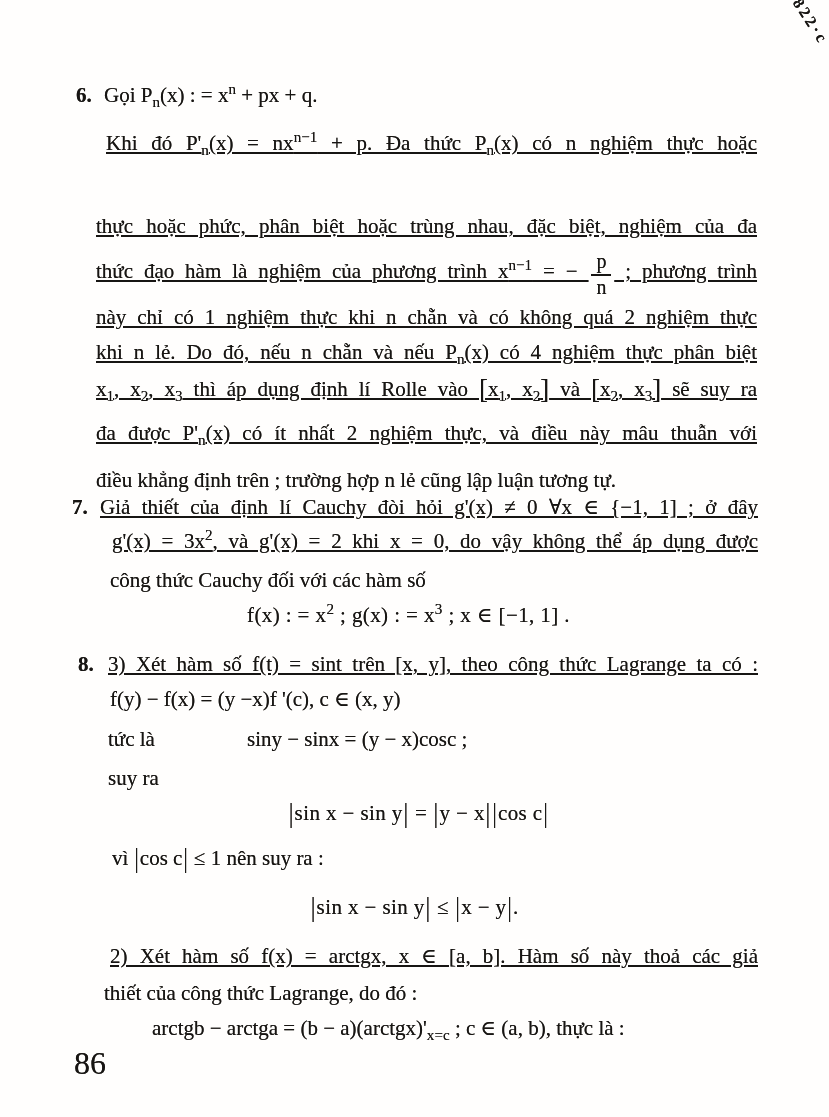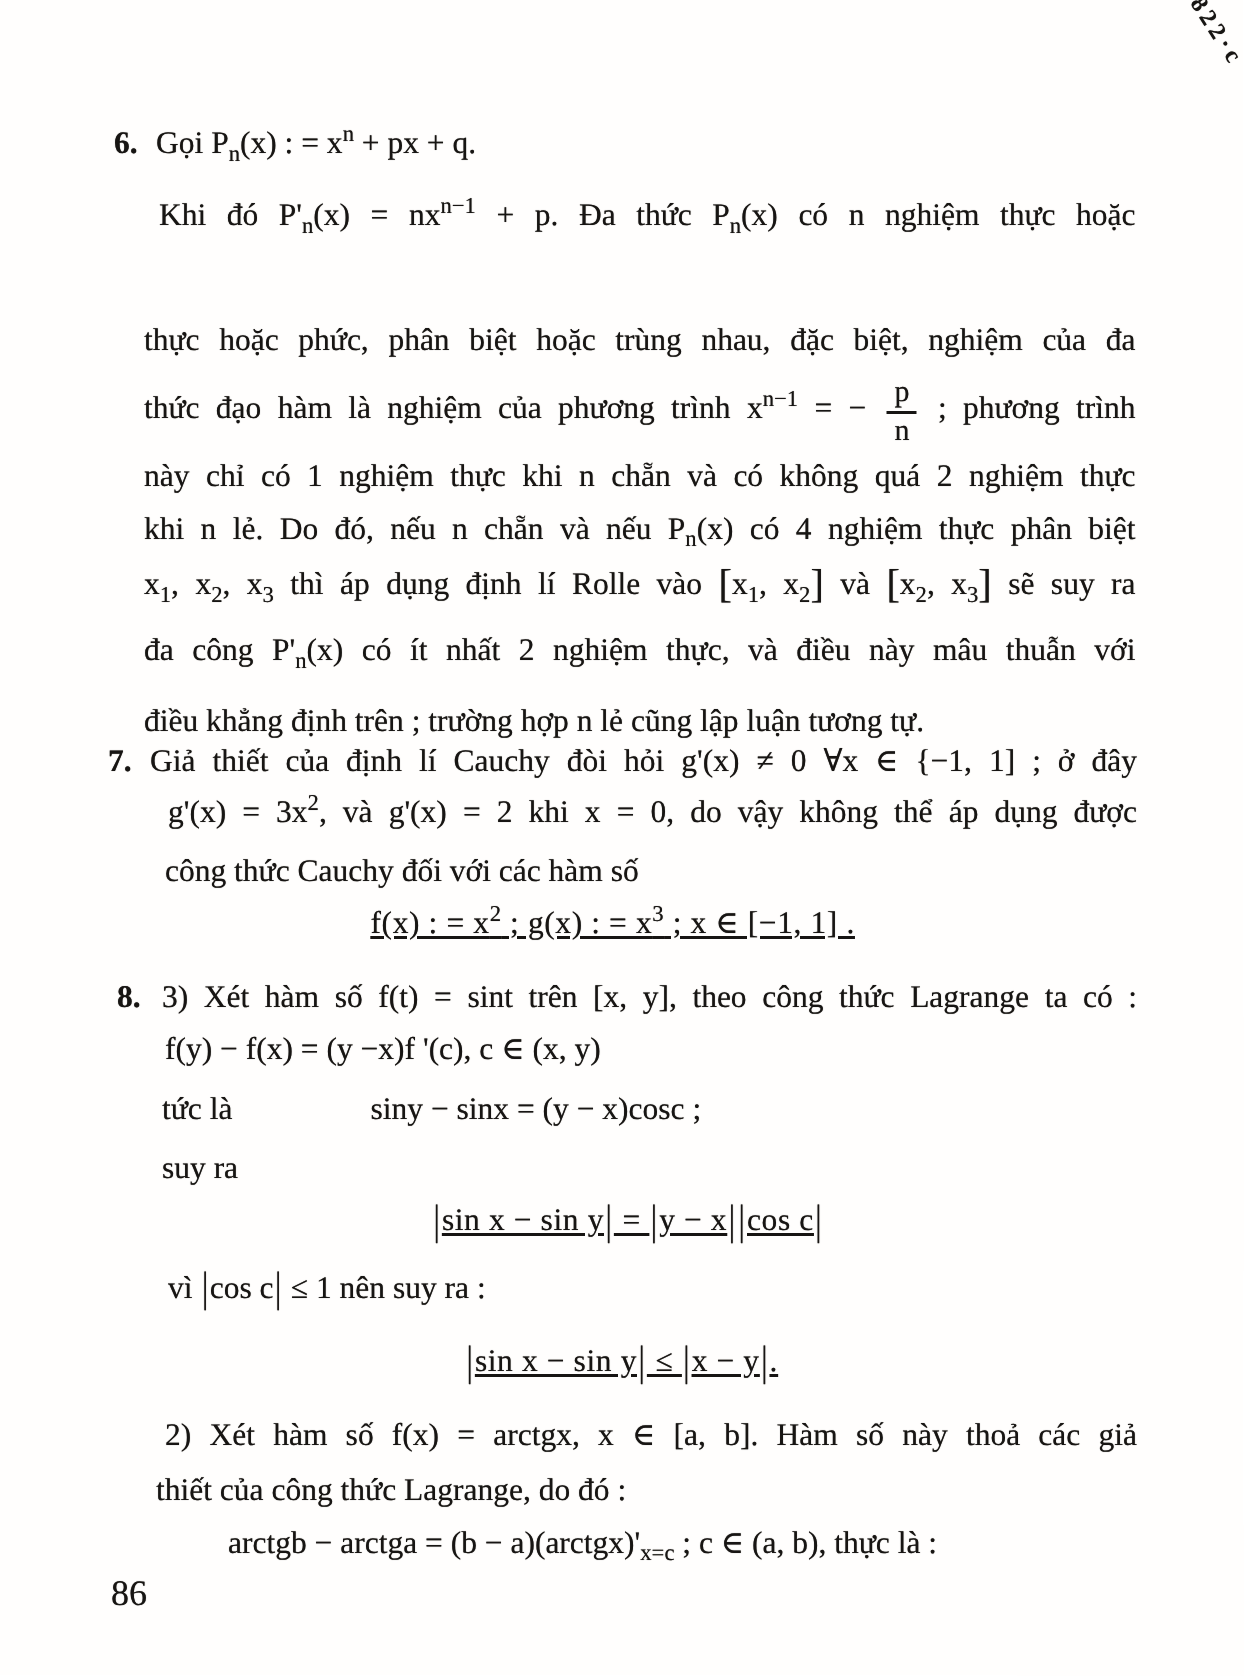--- a/index.html
+++ b/index.html
@@ -5,56 +5,56 @@
   * { margin:0; padding:0; box-sizing:border-box; }
   html,body { background:#ffffff; }
   body { font-family:"Liberation Serif","DejaVu Serif",serif; }
   .page {
     position:relative; width:829px; height:1117px;
     background:#fffefd; color:#171513; overflow:hidden;
     font-size:21px; line-height:26px;
     text-shadow:0 0 .5px rgba(20,16,10,.75);
   }
   .abs { position:absolute; white-space:nowrap; }
-  .jline { white-space:normal; text-align:justify; text-align-last:justify; }
+  .jline { white-space:normal; text-align:justify; text-align-last:justify;text-decoration:underline; }
   .num { font-weight:bold; }
   sup { font-size:.72em; line-height:0; }
   sub { font-size:.72em; line-height:0; }
   .frac { display:inline-flex; flex-direction:column; align-items:center;
           vertical-align:middle; line-height:1.08; font-size:20px;
           margin:0 3px; transform:translateY(1px); }
   .fnum { padding:0 5px 1px; border-bottom:2px solid #171513; }
   .fden { padding-top:1px; }
   .bar  { display:inline-block; transform:scaleY(1.35); padding:0 1px; font-weight:400; }
   .big  { font-size:1.28em; vertical-align:-2px; }
-  .eq   { letter-spacing:.4px;text-decoration:underline; }
+  .eq   { letter-spacing:.4px; }
   .stamp{ position:absolute; top:-4px; right:-14px;
           transform:rotate(57deg); transform-origin:center;
           font-weight:bold; font-size:16px; letter-spacing:3px; }
-  .pageno { font-size:24px; }
+  .pageno { font-size:32px; }
 </style>
 </head>
 <body>
 
 <div class="page">
 
   <div class="stamp">ço·822·c</div>
 
   <span class="abs num" style="left:76px;top:82px">6.</span>
   <div class="abs" style="left:104px;top:82px"><span>Gọi P</span><sub>n</sub><span>(x) : = x</span><sup>n</sup><span> + px + q.</span></div>
   <div class="abs jline" style="left:106px;top:130px;width:651px"><span>Khi đó P'</span><sub>n</sub><span>(x) = nx</span><sup>n−1</sup><span> + p. Đa thức P</span><sub>n</sub><span>(x) có n nghiệm thực hoặc</span></div>
   <div class="abs jline" style="left:96px;top:213px;width:661px"><span>thực hoặc phức, phân biệt hoặc trùng nhau, đặc biệt, nghiệm của đa</span></div>
   <div class="abs jline" style="left:96px;top:250px;width:661px"><span>thức đạo hàm là nghiệm của phương trình  x</span><sup>n−1</sup><span> = − </span><span class="frac">
         <span class="fnum">p</span>
         <span class="fden">n</span>
       </span><span> ; phương trình</span></div>
   <div class="abs jline" style="left:96px;top:304px;width:661px"><span>này chỉ có 1 nghiệm thực khi n chẵn và có không quá 2 nghiệm thực</span></div>
   <div class="abs jline" style="left:96px;top:339px;width:661px"><span>khi n lẻ. Do đó, nếu n chẵn và nếu P</span><sub>n</sub><span>(x) có 4 nghiệm thực phân biệt</span></div>
   <div class="abs jline" style="left:96px;top:376px;width:661px"><span>x</span><sub>1</sub><span>, x</span><sub>2</sub><span>, x</span><sub>3</sub><span> thì áp dụng định lí Rolle vào </span><span class="big">[</span><span>x</span><sub>1</sub><span>, x</span><sub>2</sub><span class="big">]</span><span> và </span><span class="big">[</span><span>x</span><sub>2</sub><span>, x</span><sub>3</sub><span class="big">]</span><span> sẽ suy ra</span></div>
-  <div class="abs jline" style="left:96px;top:420px;width:661px"><span>đa công P'</span><sub>n</sub><span>(x) có ít nhất 2 nghiệm thực, và điều này mâu thuẫn với</span></div>
+  <div class="abs jline" style="left:96px;top:420px;width:661px"><span>đa được P'</span><sub>n</sub><span>(x) có ít nhất 2 nghiệm thực, và điều này mâu thuẫn với</span></div>
   <div class="abs" style="left:96px;top:467px"><span>điều khẳng định trên ; trường hợp n lẻ cũng lập luận tương tự.</span></div>
 
   <span class="abs num" style="left:72px;top:494px">7.</span>
   <div class="abs jline" style="left:100px;top:494px;width:658px"><span>Giả thiết của định lí Cauchy đòi hỏi g'(x) ≠ 0 ∀x ∈ {−1, 1] ; ở đây</span></div>
   <div class="abs jline" style="left:112px;top:528px;width:646px"><span>g'(x) = 3x</span><sup>2</sup><span>, và g'(x) = 2 khi x = 0, do vậy không thể áp dụng được</span></div>
   <div class="abs" style="left:110px;top:567px"><span>công thức Cauchy đối với các hàm số</span></div>
   <div class="abs eq" style="left:247px;top:602px"><span>f(x) : = x</span><sup>2</sup><span> ; g(x) : = x</span><sup>3</sup><span> ; x ∈ [−1, 1] .</span></div>
 
   <span class="abs num" style="left:78px;top:651px">8.</span>
   <div class="abs jline" style="left:108px;top:651px;width:650px"><span>3) Xét hàm số f(t) = sint trên [x, y], theo công thức Lagrange ta có :</span></div>

